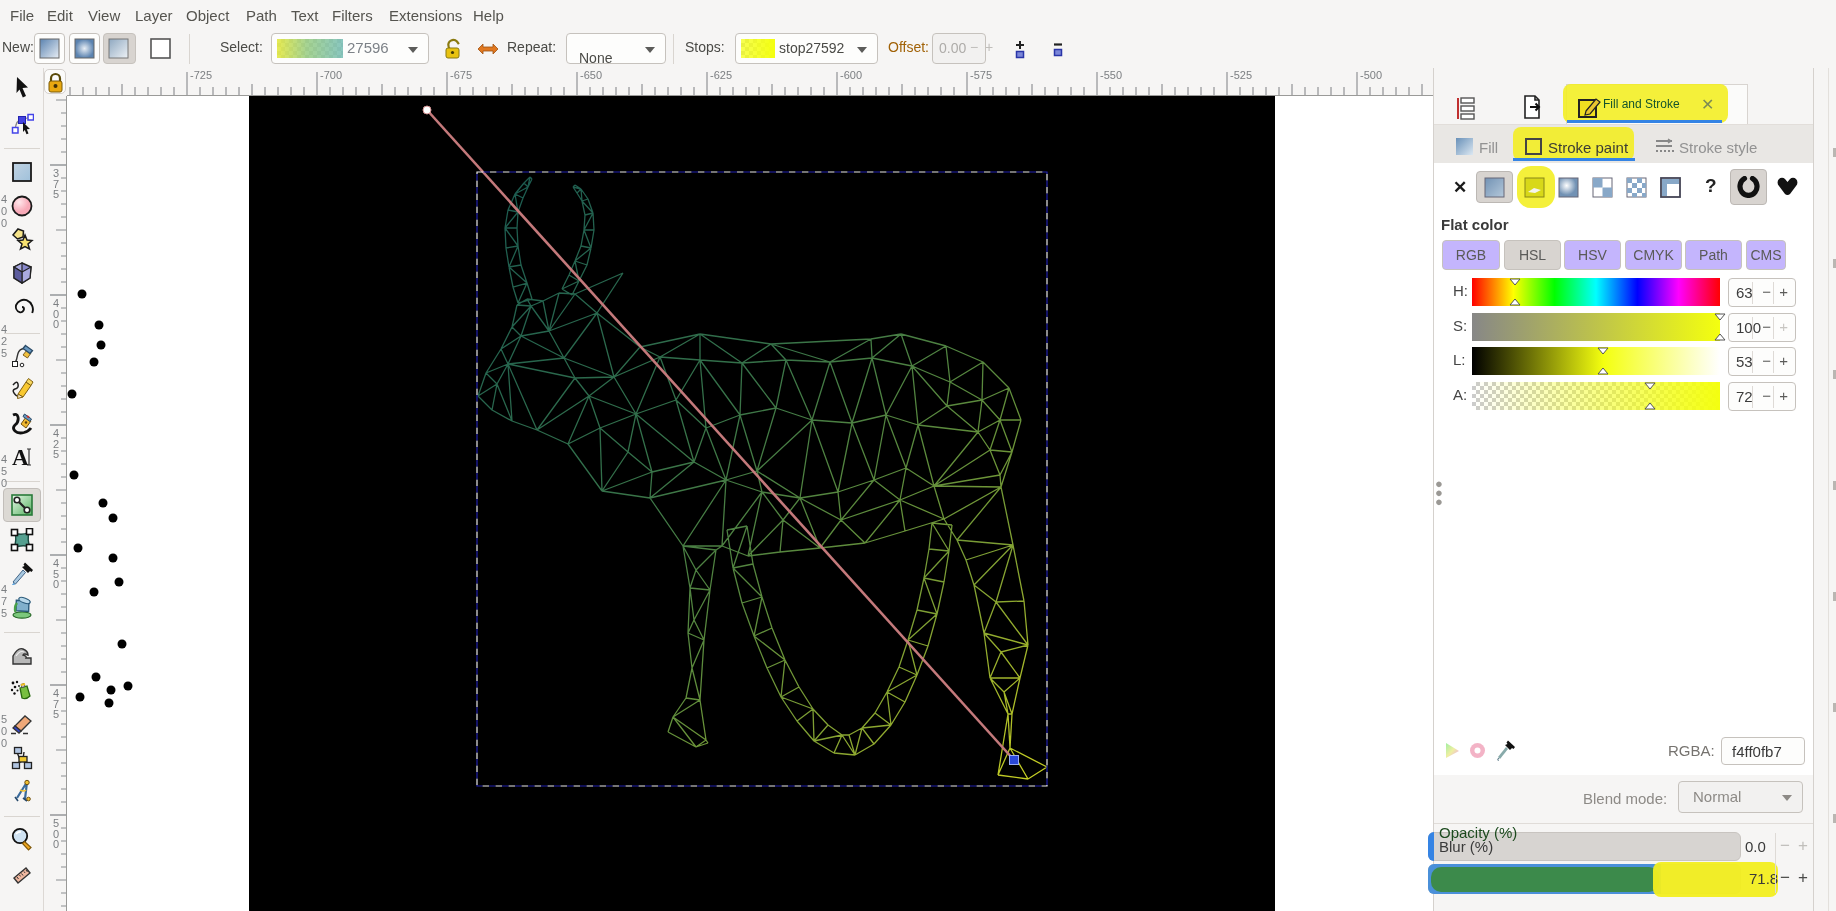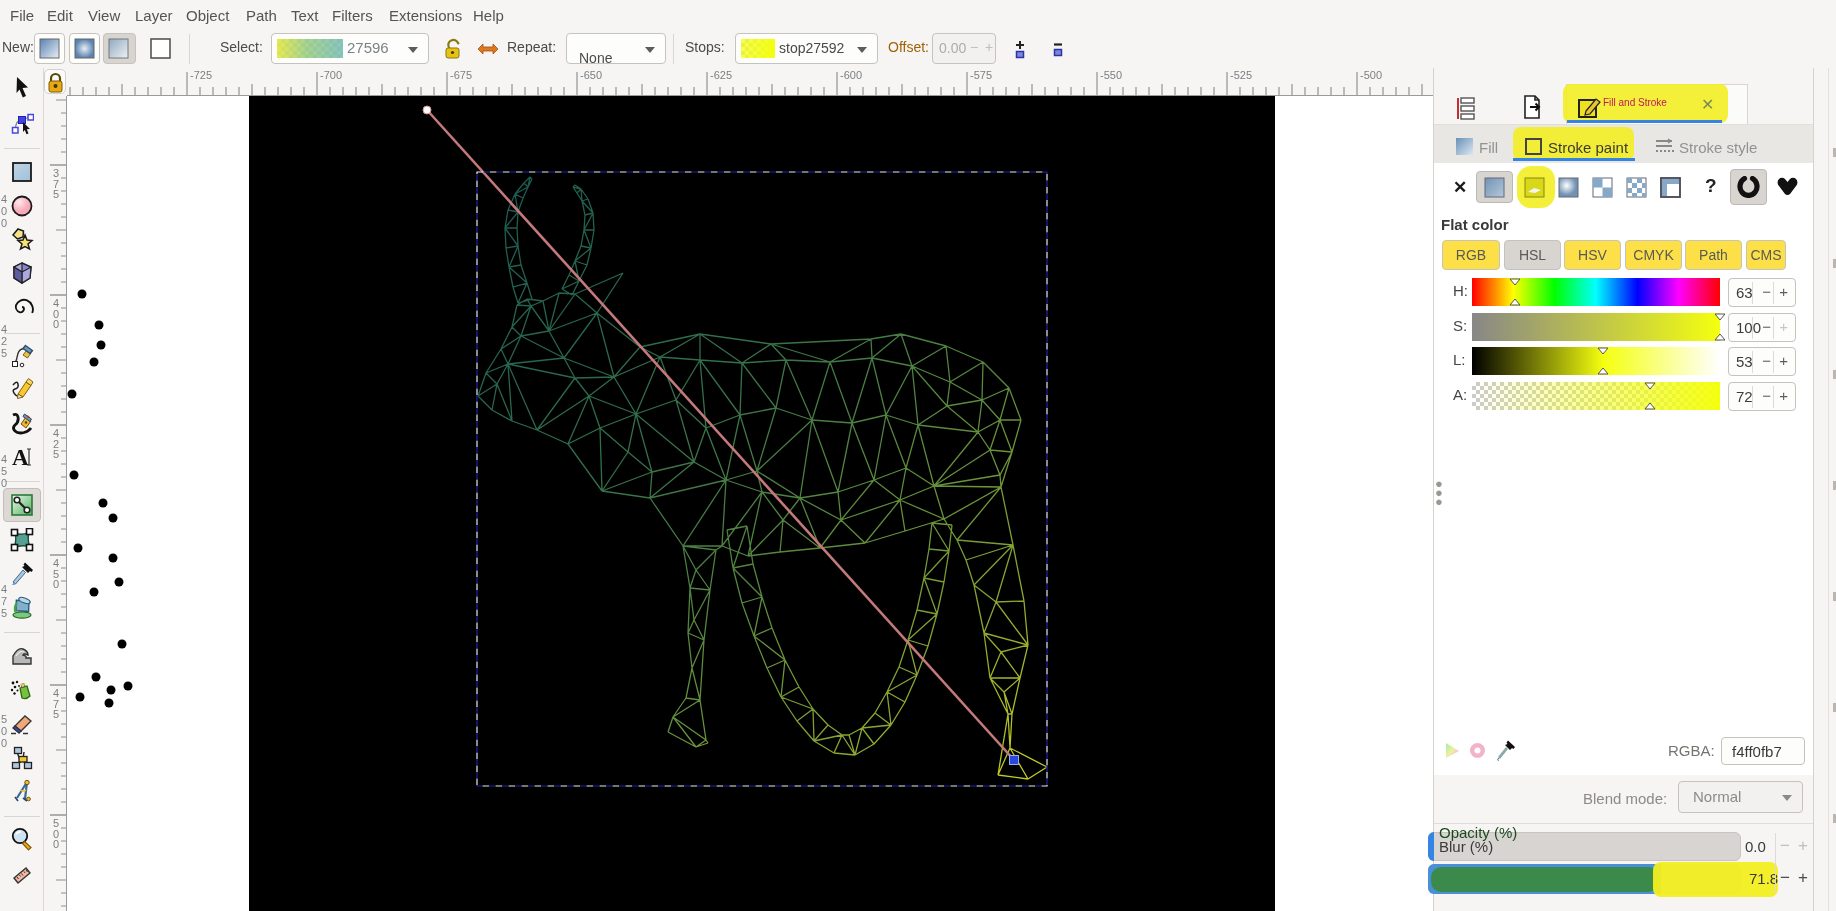--- a/index.html
+++ b/index.html
@@ -17,21 +17,21 @@
 #leftbar { position:absolute; left:0; top:68px; width:44px; height:843px; background:#f6f5f4; border-right:1px solid #dcd8d4; }
 .tool { position:absolute; left:10px; width:24px; height:24px; }
 #corner { position:absolute; left:44px; top:68px; width:23px; height:28px; background:#f6f5f4; }
 #hruler { position:absolute; left:67px; top:68px; width:1366px; height:28px; background:#f6f5f4; overflow:hidden; border-bottom:1px solid #9a9a98; }
 #vruler { position:absolute; left:44px; top:96px; width:23px; height:815px; background:#f6f5f4; overflow:hidden; border-right:1px solid #9a9a98; }
 .rnum { position:absolute; font-size:11px; color:#7c7f82; }
 #canvas { position:absolute; left:67px; top:96px; width:1366px; height:815px; background:#fff; overflow:hidden; }
 #page { position:absolute; left:182px; top:0px; width:1026px; height:815px; background:#000; }
 #rpanel { position:absolute; left:1433px; top:68px; width:403px; height:843px; background:#f6f5f4; border-left:1px solid #d5d1cd; font-size:15px; color:#454545; }
 .ptab { position:absolute; color:#929292; }
-.pbtn { position:absolute; height:30px; background:#fde047; border:1px solid #c6c2bd; border-radius:4px; font-size:14px; color:#5a5a58; text-align:center; line-height:28px; }
+.pbtn { position:absolute; height:30px; background:#c4b5fd; border:1px solid #c6c2bd; border-radius:4px; font-size:14px; color:#5a5a58; text-align:center; line-height:28px; }
 .pbtn.pressed { background:#d8d4d0; }
 .spin { position:absolute; width:68px; height:29px; background:#fdfdfc; border:1px solid #c6c2bd; border-radius:4px; font-size:15px; color:#3c3c3c; }
 .spin .val { position:absolute; left:7px; top:5px; }
 .spin .m { position:absolute; right:24px; top:4px; color:#5c5c5a; }
 .spin .p { position:absolute; right:7px; top:4px; color:#5c5c5a; }
 .hl { position:absolute; background:#f2ee1f; opacity:0.88; border-radius:8px; }
 </style></head>
 <body>
 <div id="menubar">
 <span style="left:10px">File</span>
@@ -100,21 +100,21 @@
     </div>
 <div class="vsep" style="left:673px;top:4px;height:30px"></div>
 <span class="tlabel" style="left:685px">Stops:</span>
 <div class="dd" style="left:735px;width:143px">
   <div class="checker" style="position:absolute;left:5px;top:5px;width:34px;height:19px"></div>
   <div style="position:absolute;left:5px;top:5px;width:34px;height:19px;background:linear-gradient(90deg,rgba(244,255,15,0.72),rgba(244,255,15,1))"></div>
   <span style="position:absolute;left:43px;top:6px">stop27592</span>
   <div class="ddarrow" style="left:121px;top:13px"></div>
 </div>
 <span class="tlabel" style="left:888px;color:#a16207">Offset:</span>
-<div class="dd" style="left:932px;width:64px;background:#f2f1f0">
+<div class="dd" style="left:932px;width:54px;background:#f2f1f0">
       <span style="position:absolute;left:6px;top:6px;color:#aeaca9">0.00</span>
       <span style="position:absolute;left:37px;top:5px;color:#c0beba">−</span>
       <span style="position:absolute;left:52px;top:5px;color:#c0beba">+</span>
     </div>
 <svg class="abs" style="left:1012px;top:10px" width="16" height="19" viewBox="0 0 16 19">
       <path d="M8 1 V9 M4 5 H12" stroke="#222" stroke-width="2"></path>
       <rect x="4.5" y="11.5" width="7" height="6" fill="#7b86d8" stroke="#2a35a8" stroke-width="1.5"></rect>
     </svg>
 <svg class="abs" style="left:1050px;top:11px" width="16" height="18" viewBox="0 0 16 18">
       <path d="M4 3.5 H12" stroke="#222" stroke-width="2.2"></path>
@@ -560,21 +560,21 @@
     <svg class="abs" style="left:87px;top:26px" width="24" height="26" viewBox="0 0 24 26">
       <path d="M4 2 h10 l4 4 v18 h-14 Z" fill="#fff" stroke="#222" stroke-width="1.6"></path>
       <path d="M14 2 v4 h4" fill="none" stroke="#222" stroke-width="1.6"></path>
       <path d="M9 13 h9 m-3.5 -3.5 l3.5 3.5 l-3.5 3.5" stroke="#111" stroke-width="2" fill="none"></path>
     </svg>
     <div class="hl" style="left:129px;top:16px;width:165px;height:39px"></div>
     <svg class="abs" style="left:143px;top:28px" width="24" height="24" viewBox="0 0 24 24">
       <rect x="2" y="4" width="17" height="17" fill="#f0e020" stroke="#222" stroke-width="2"></rect>
       <path d="M9 15 L19 3 L23 6 L13 18 L8 19 Z" fill="#e8c530" stroke="#222" stroke-width="1.2"></path>
     </svg>
-    <span class="abs" style="left:169px;top:29px;color:#be185d;font-size:10px">Fill and Stroke</span>
+    <span class="abs" style="left:169px;top:29px;color:#14532d;font-size:12px">Fill and Stroke</span>
     <span class="abs" style="left:267px;top:27px;color:#7c8a55;font-size:16px">✕</span>
     <div class="abs" style="left:133px;top:52px;width:155px;height:3px;background:#3584e4"></div>
     <div class="abs" style="left:0;top:56px;width:379px;height:1px;background:#e2deda"></div>
     <svg class="abs" style="left:21px;top:69px" width="19" height="19">
       <defs>
         <linearGradient id="ftab" x1="0" y1="0" x2="1" y2="1">
           <stop offset="0" stop-color="#6890b8"></stop>
           <stop offset="1" stop-color="#dce8f2"></stop>
         </linearGradient>
       </defs>

